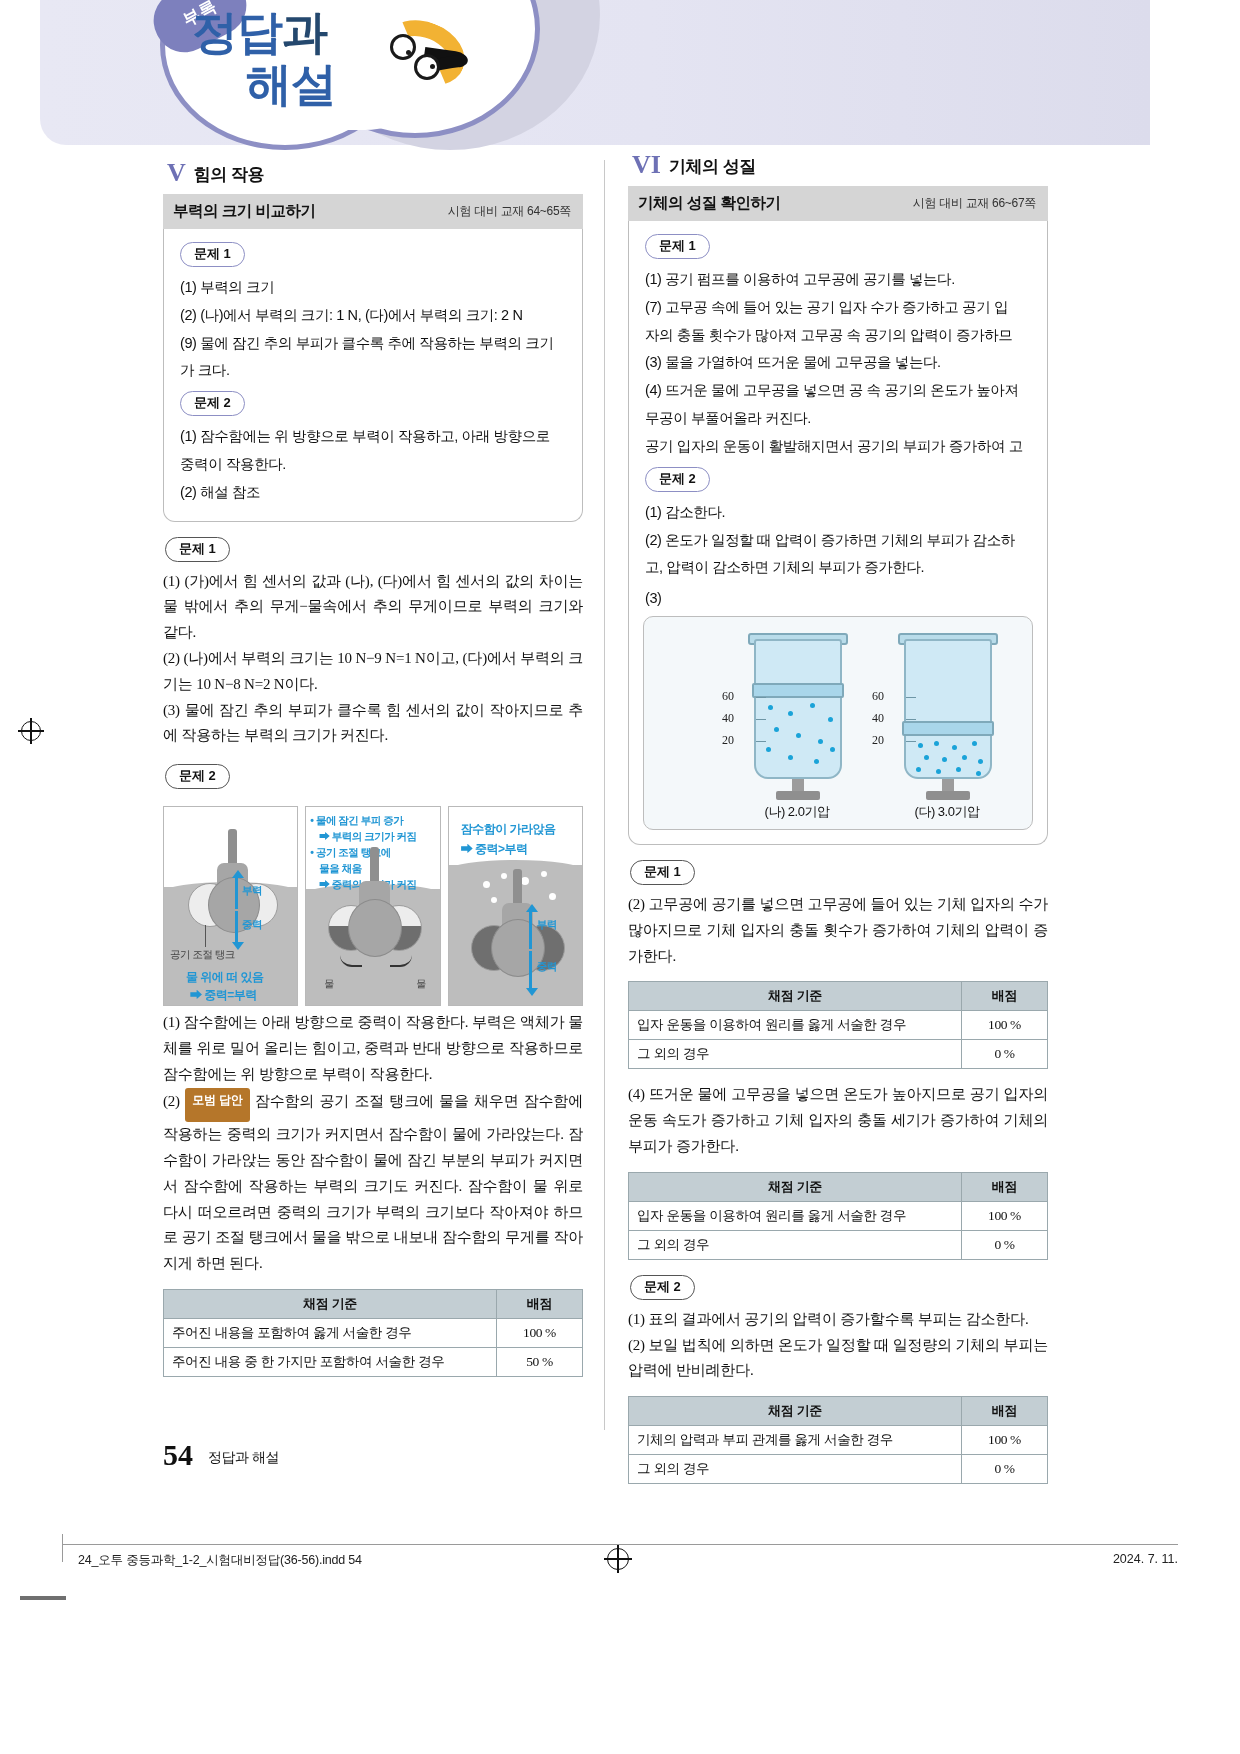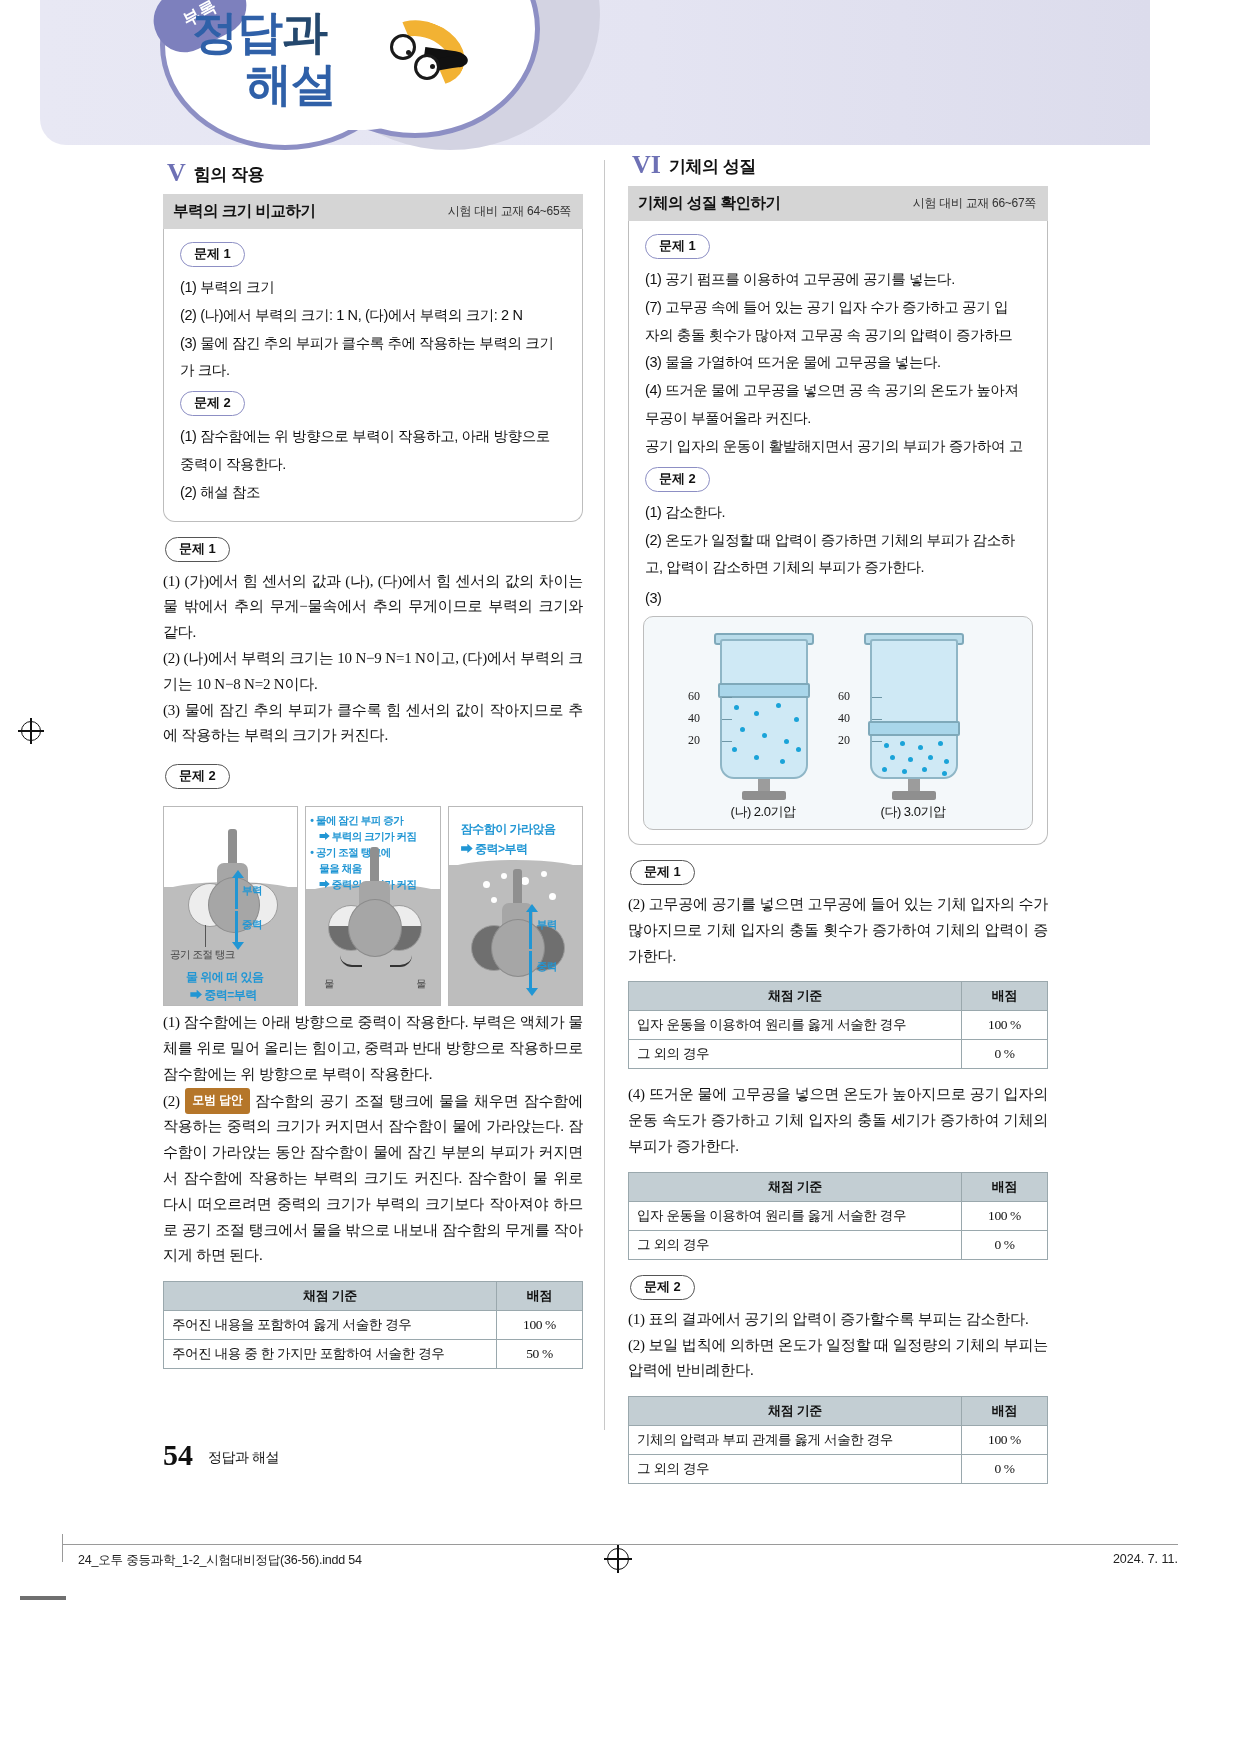--- a/index.html
+++ b/index.html
@@ -126,21 +126,21 @@
   
   .expl { margin-top:15px; }
   .expl .q-badge { border-color:#555; }
   .expl p {
     font-family:"Liberation Serif", serif;
     font-size:15px; line-height:1.72; letter-spacing:-0.2px;
     margin:0; text-align:justify; color:#111;
   }
   .tag-model {
     display:inline-block; background:#b5762a; color:#fff; font-weight:bold;
-    font-size:12px; padding:2px 7px 4px 7px; border-radius:3px;
+    font-size:12px; padding:2px 7px 12px 7px; border-radius:3px;
     font-family:"Liberation Sans", sans-serif; vertical-align:2px;
   }
 
   
   table.score { width:100%; border-collapse:collapse; margin-top:12px; }
   table.score th {
     background:#c3ced3; border:1px solid #9aa8ad; font-size:13px; font-weight:bold;
     padding:5px 4px; color:#111; letter-spacing:-0.3px;
   }
   table.score td {
@@ -186,21 +186,21 @@
     border-left:6px solid transparent; border-right:6px solid transparent;
     border-top:8px solid #2196d4;
   }
   .bubble { position:absolute; background:#fff; border-radius:50%; }
 
   
   .gas-fig {
     border:1px solid #bdbdbd; border-radius:10px; background:#f4f8fa;
     padding:12px 10px 8px 10px; margin-top:4px;
   }
-  .gas-row { display:flex; justify-content:center; align-items:flex-end; }
+  .gas-row { display:flex; justify-content:flex-end; align-items:flex-end; }
   .gas-item { text-align:center; }
   .syr-wrap { position:relative; width:150px; height:170px; margin:0 auto; }
   .syr-body {
     position:absolute; left:32px; top:10px; width:88px; height:140px;
     background:#cfe9f5; border:2px solid #8fb6c6; border-radius:3px 3px 14px 14px;
   }
   .syr-plunger {
     position:absolute; left:30px; width:92px; height:15px;
     background:#a9d6ea; border:2px solid #7fa9ba; border-radius:2px;
   }
@@ -280,21 +280,21 @@
 
     <div class="act-bar">
       <span class="act-title">부력의 크기 비교하기</span>
       <span class="act-ref">시험 대비 교재 64~65쪽</span>
     </div>
 
     <div class="ans-card">
       <div class="q-badge">문제 1</div>
       <div class="ans-line">(1) 부력의 크기</div>
       <div class="ans-line">(2) (나)에서 부력의 크기: 1 N, (다)에서 부력의 크기: 2 N</div>
-      <div class="ans-line">(3) 물에 잠긴 추의 부피가 클수록 추에 작용하는 부력의 크기</div>
+      <div class="ans-line">(9) 물에 잠긴 추의 부피가 클수록 추에 작용하는 부력의 크기</div>
       <div class="ans-line">가 크다.</div>
       <div class="q-badge" style="margin-top:6px;">문제 2</div>
       <div class="ans-line">(1) 잠수함에는 위 방향으로 부력이 작용하고, 아래 방향으로</div>
       <div class="ans-line">중력이 작용한다.</div>
       <div class="ans-line">(2) 해설 참조</div>
     </div>
 
     <div class="expl">
       <div class="q-badge">문제 1</div>
       <p style="white-space:pre-line;">(1) (가)에서 힘 센서의 값과 (나), (다)에서 힘 센서의 값의 차이는 물 밖에서 추의 무게−물속에서 추의 무게이므로 부력의 크기와 같다.

